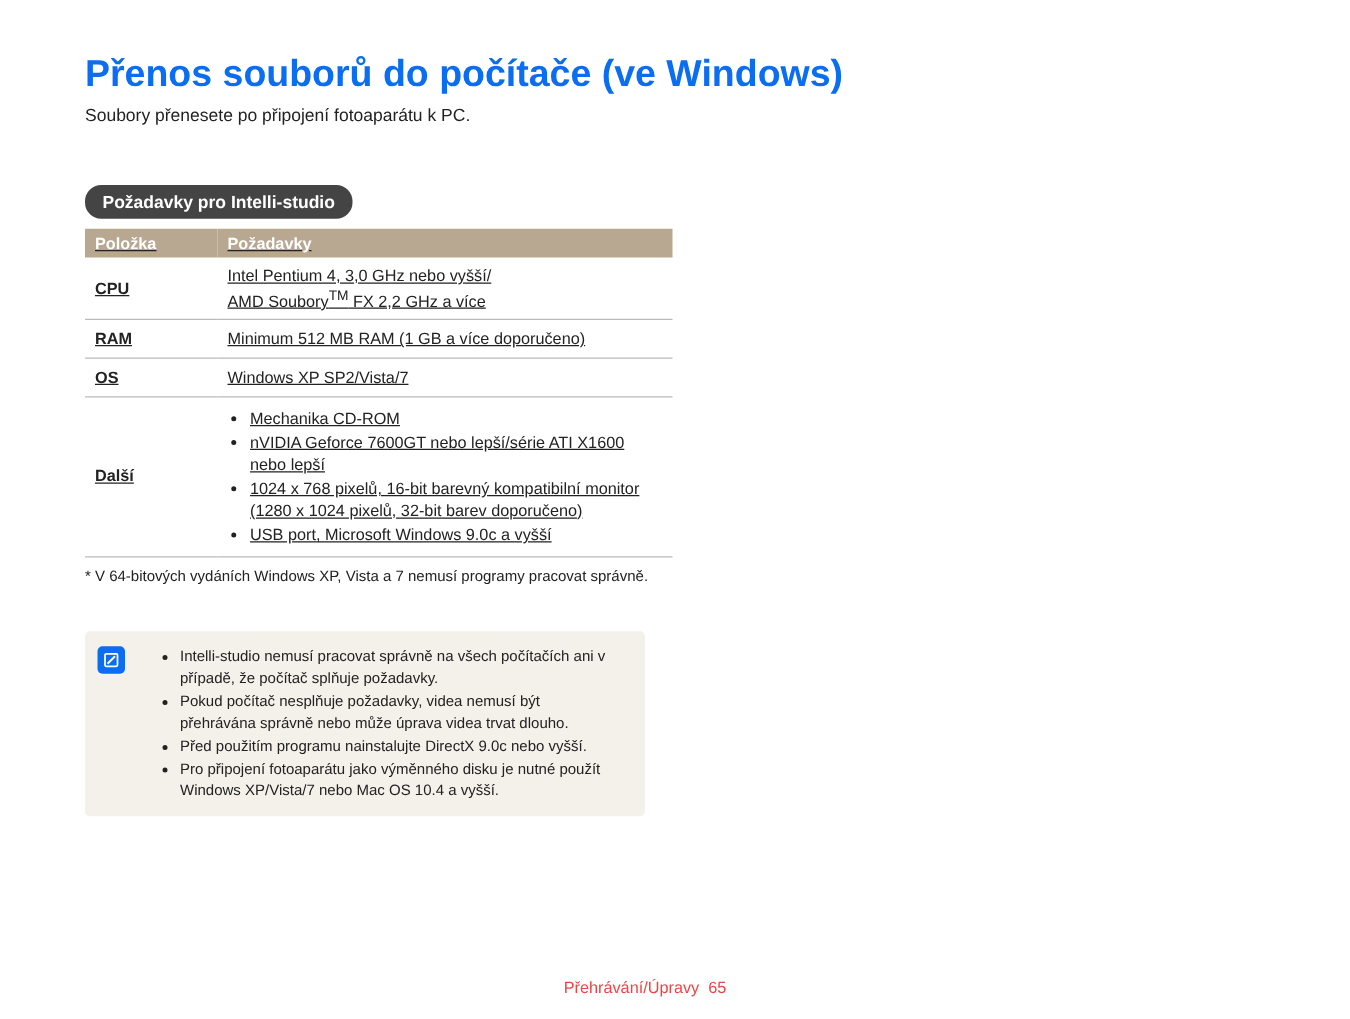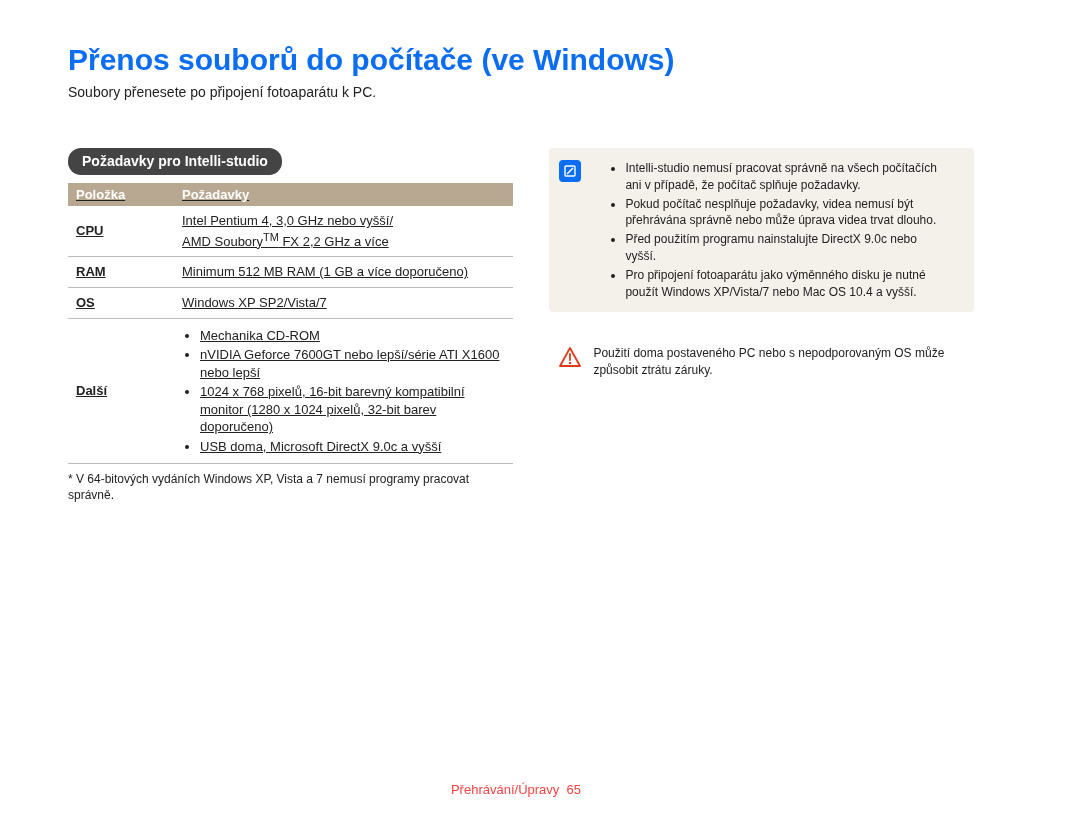--- a/index.html
+++ b/index.html
@@ -26,20 +26,21 @@
     line-height: 1.2;
   }
   .subtitle {
     font-size: 14px;
     margin: 4px 0 48px 0;
   }
   .columns {
     display: flex;
     gap: 36px;
     align-items: flex-start;
+    flex-direction: column;
   }
   .left-col {
     width: 470px;
   }
   .right-col {
     width: 448px;
   }
   .section-pill {
     display: inline-block;
     background: #444;
@@ -177,21 +178,21 @@
             <td class="label">OS</td>
             <td>Windows XP SP2/Vista/7</td>
           </tr>
           <tr>
             <td class="label">Další</td>
             <td>
               <ul>
                 <li>Mechanika CD-ROM</li>
                 <li>nVIDIA Geforce 7600GT nebo lepší/série ATI X1600 nebo lepší</li>
                 <li>1024 x 768 pixelů, 16-bit barevný kompatibilní monitor (1280 x 1024 pixelů, 32-bit barev doporučeno)</li>
-                <li>USB doma, Microsoft DirectX 9.0c a vyšší</li>
+                <li>USB port, Microsoft Windows 9.0c a vyšší</li>
               </ul>
             </td>
           </tr>
         </tbody>
       </table>
 
       <div class="footnote">* V 64-bitových vydáních Windows XP, Vista a 7 nemusí programy pracovat správně.</div>
     </div>
 
     <div class="right-col">
@@ -204,30 +205,20 @@
           </svg>
         </div>
         <ul>
           <li>Intelli-studio nemusí pracovat správně na všech počítačích ani v případě, že počítač splňuje požadavky.</li>
           <li>Pokud počítač nesplňuje požadavky, videa nemusí být přehrávána správně nebo může úprava videa trvat dlouho.</li>
           <li>Před použitím programu nainstalujte DirectX 9.0c nebo vyšší.</li>
           <li>Pro připojení fotoaparátu jako výměnného disku je nutné použít Windows XP/Vista/7 nebo Mac OS 10.4 a vyšší.</li>
         </ul>
       </div>
 
-      <div class="callout callout-warn">
-        <div class="icon-box">
-          <svg class="icon-warn" width="22" height="22" viewBox="0 0 22 22">
-            <polygon points="11,2 21,20 1,20" fill="none" stroke="#e23b1c" stroke-width="1.8" stroke-linejoin="round"></polygon>
-            <line x1="11" y1="8" x2="11" y2="14" stroke="#e23b1c" stroke-width="1.8" stroke-linecap="round"></line>
-            <circle cx="11" cy="17" r="1.2" fill="#e23b1c"></circle>
-          </svg>
-        </div>
-        <div class="warn-text">Použití doma postaveného PC nebo s nepodporovaným OS může způsobit ztrátu záruky.</div>
-      </div>
 
     </div>
   </div>
 
   <div class="page-footer">
     <span>Přehrávání/Úpravy</span>&nbsp;&nbsp;<span>65</span>
   </div>
 </div>
 
 </body></html>

